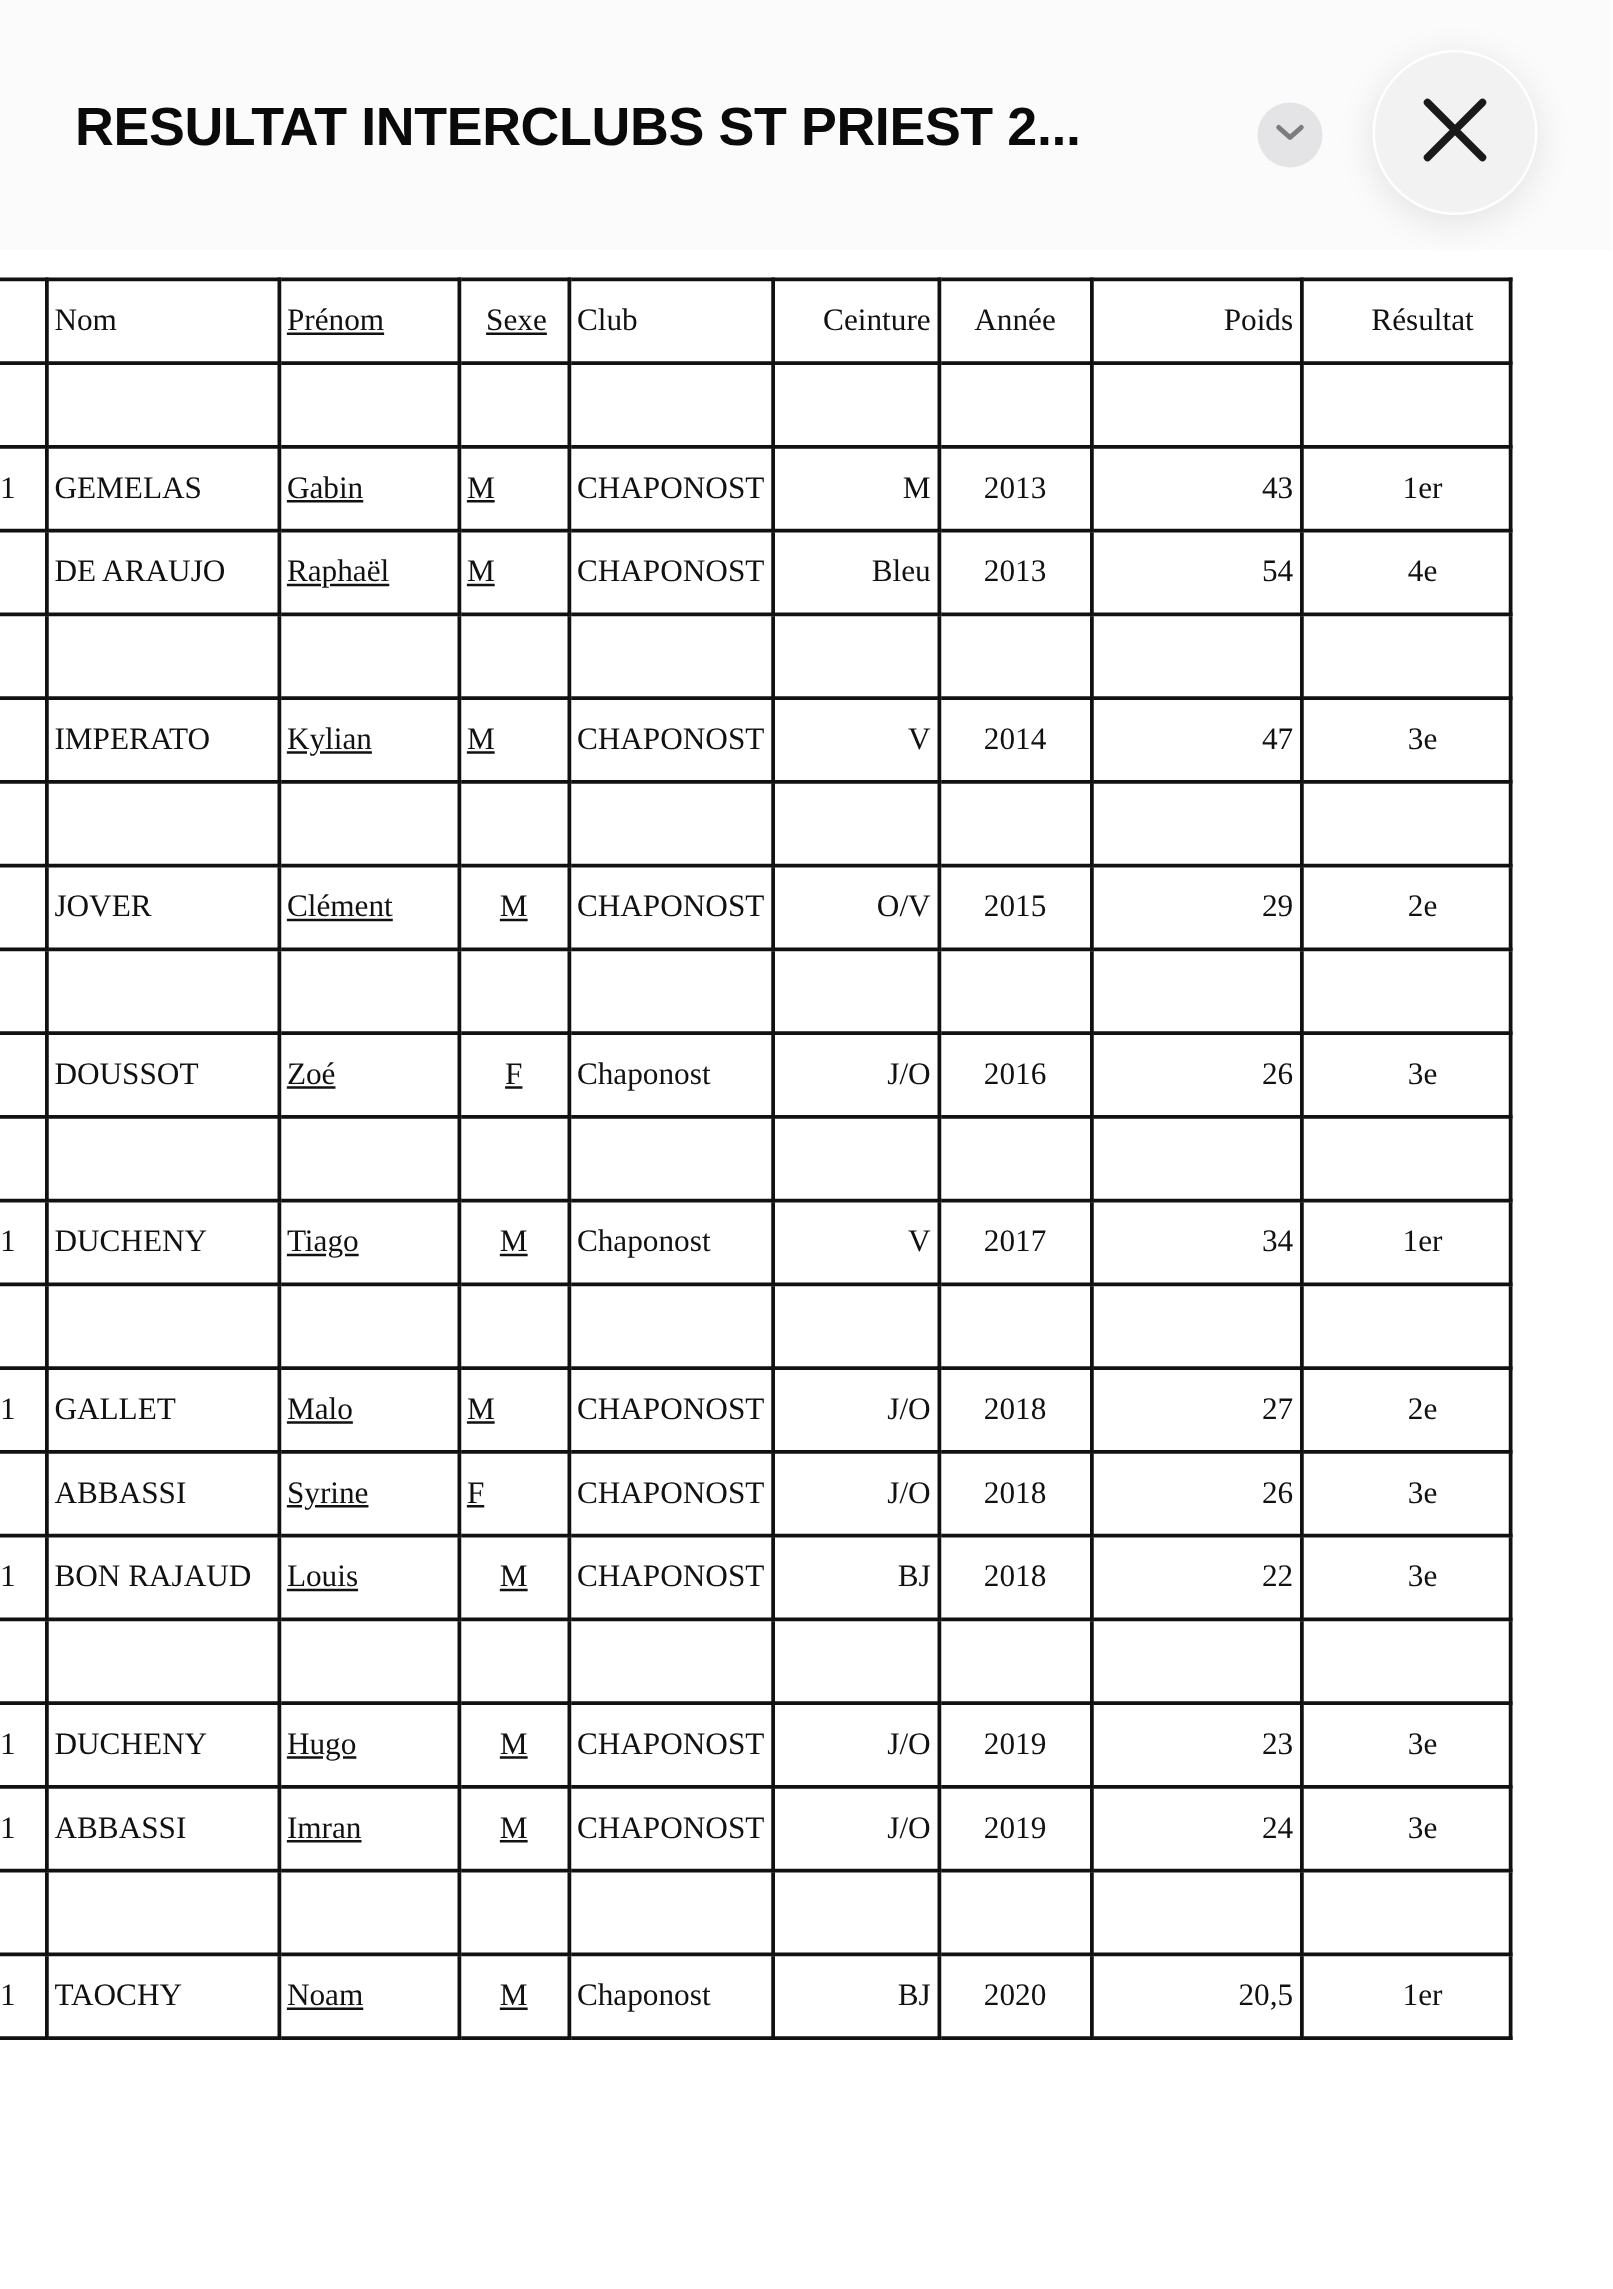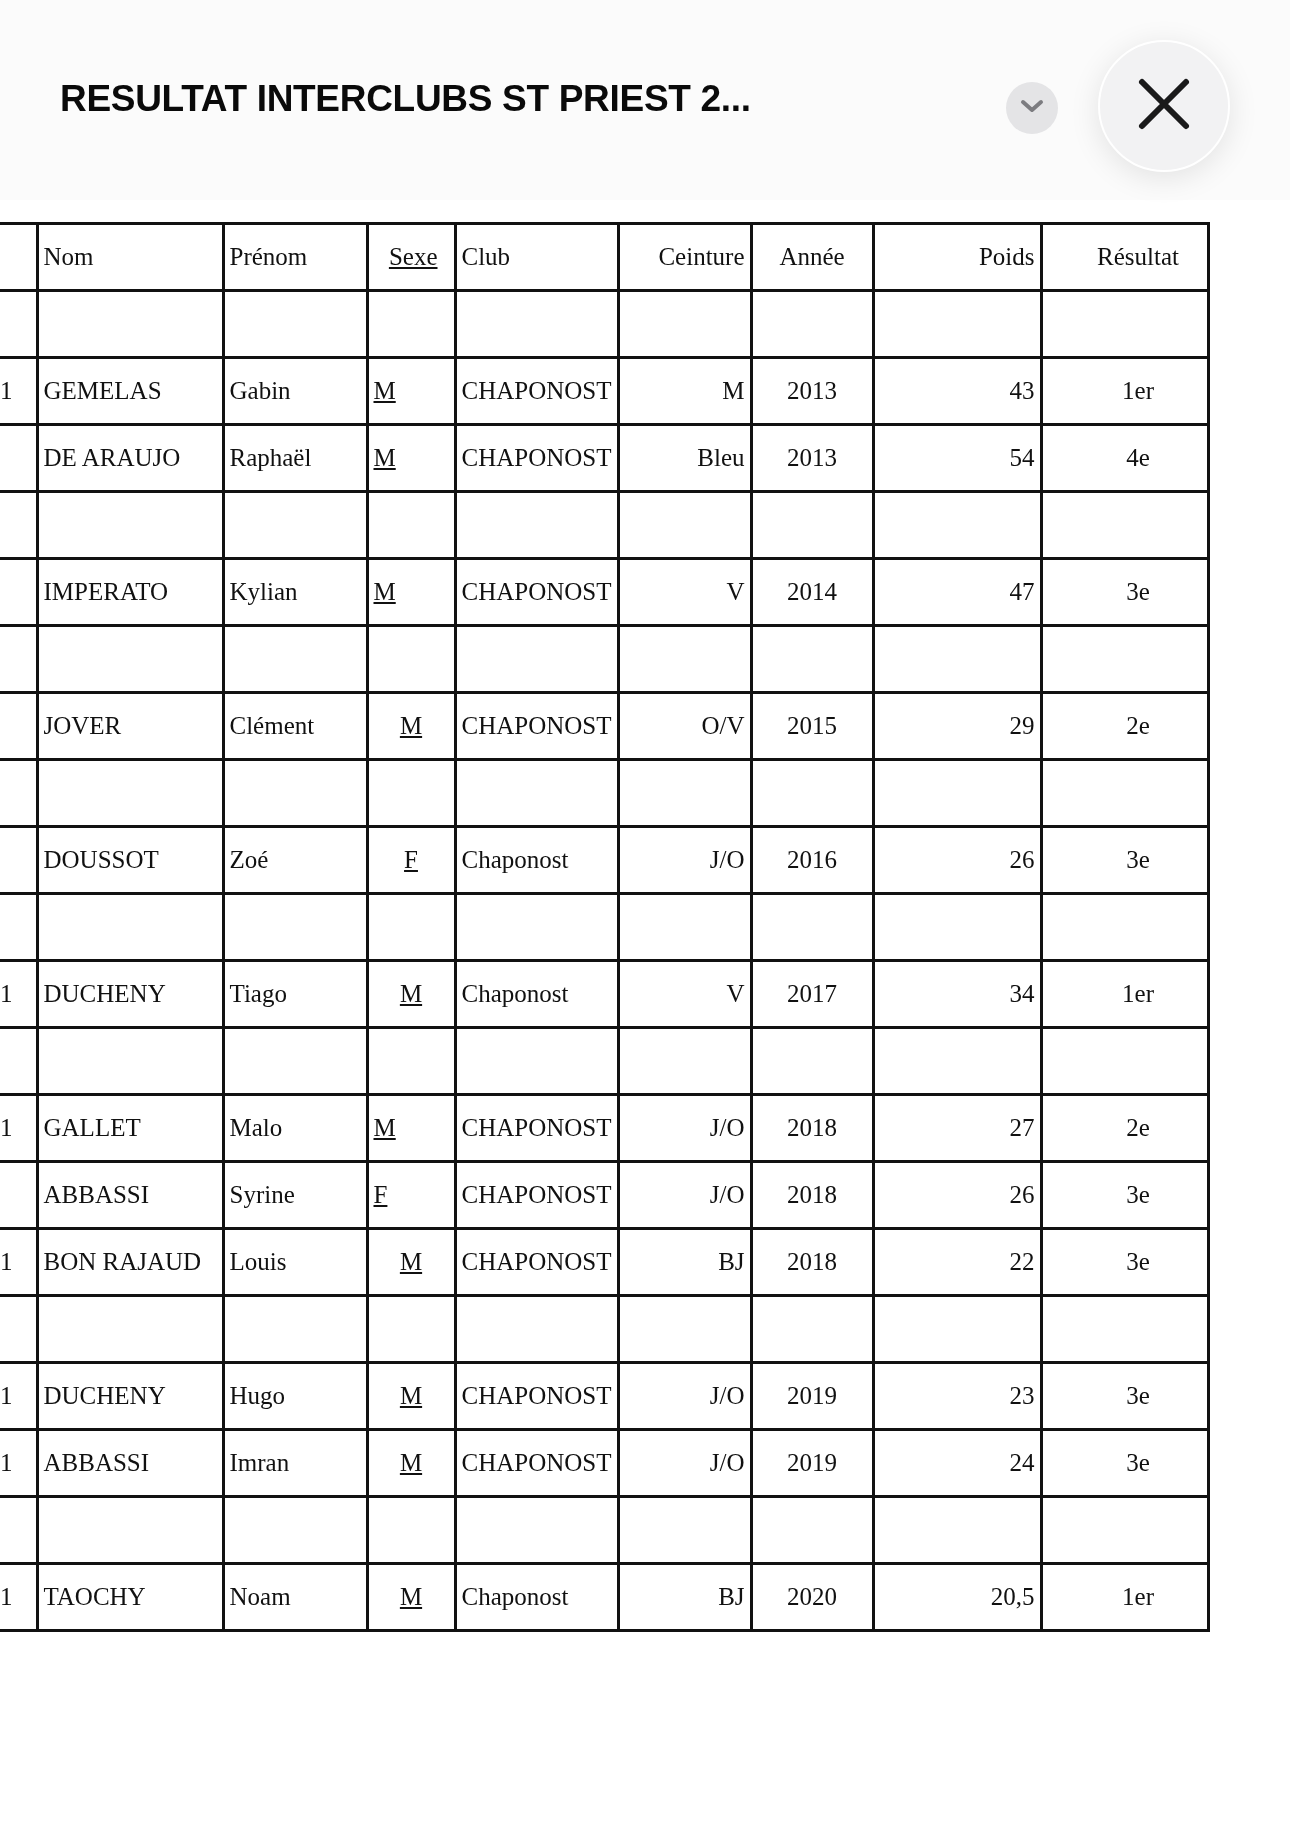--- a/index.html
+++ b/index.html
@@ -6,21 +6,21 @@
   html, body { width: 1290px; height: 1831px; background: #ffffff; overflow: hidden; }
   body { position: relative; font-family: "Liberation Serif", serif; color: #111; }
 
   .topbar {
     position: absolute; left: 0; top: 0; width: 1290px; height: 200px;
     background: #fbfbfb;
   }
   .title {
     position: absolute; left: 60px; top: 78px;
     font-family: "Liberation Sans", sans-serif; font-weight: 700;
-    font-size: 37px; letter-spacing: -0.3px; color: #0a0a0a;
+    font-size: 43px; letter-spacing: -0.3px; color: #0a0a0a;
     white-space: nowrap;
   }
   .chev-btn {
     position: absolute; left: 1006px; top: 82px; width: 52px; height: 52px;
     border-radius: 50%; background: #e4e4e6;
     display: flex; align-items: center; justify-content: center;
   }
   .close-btn {
     position: absolute; left: 1098px; top: 40px; width: 132px; height: 132px;
     border-radius: 50%; background: #f2f2f3; border: 2px solid #ffffff;
@@ -35,21 +35,21 @@
     border-collapse: collapse;
     font-family: "Liberation Serif", serif; font-size: 25px; color: #111;
   }
   td, th {
     border: 3px solid #111; height: 67px; padding: 0 5px;
     font-weight: 400; white-space: nowrap; overflow: hidden;
   }
   th { text-align: center; }
   .c-rank { width: 37px; text-align: left; padding-left: 0; border-left: none; }
   .c-nom { width: 186px; text-align: left; margin-left: 32px; }
-  .c-prenom { width: 144px; text-align: left; }
+  .c-prenom { width: 144px; text-align: left; text-decoration: underline; }
   .c-sexe { width: 88px; text-decoration: underline; }
   .c-club { width: 149px; text-align: left; }
   .c-ceint { width: 133px; text-align: right; }
   .c-annee { width: 122px; text-align: center; }
   .c-poids { width: 168px; text-align: right; }
   .c-res { width: 167px; text-align: center; padding-left: 32px; }
   th.c-nom, th.c-prenom, th.c-club { text-align: left; }
   th.c-sexe { text-align: right; padding-right: 16px; }
   .sexe-left { text-align: left; }
   .sexe-center { text-align: center; }

